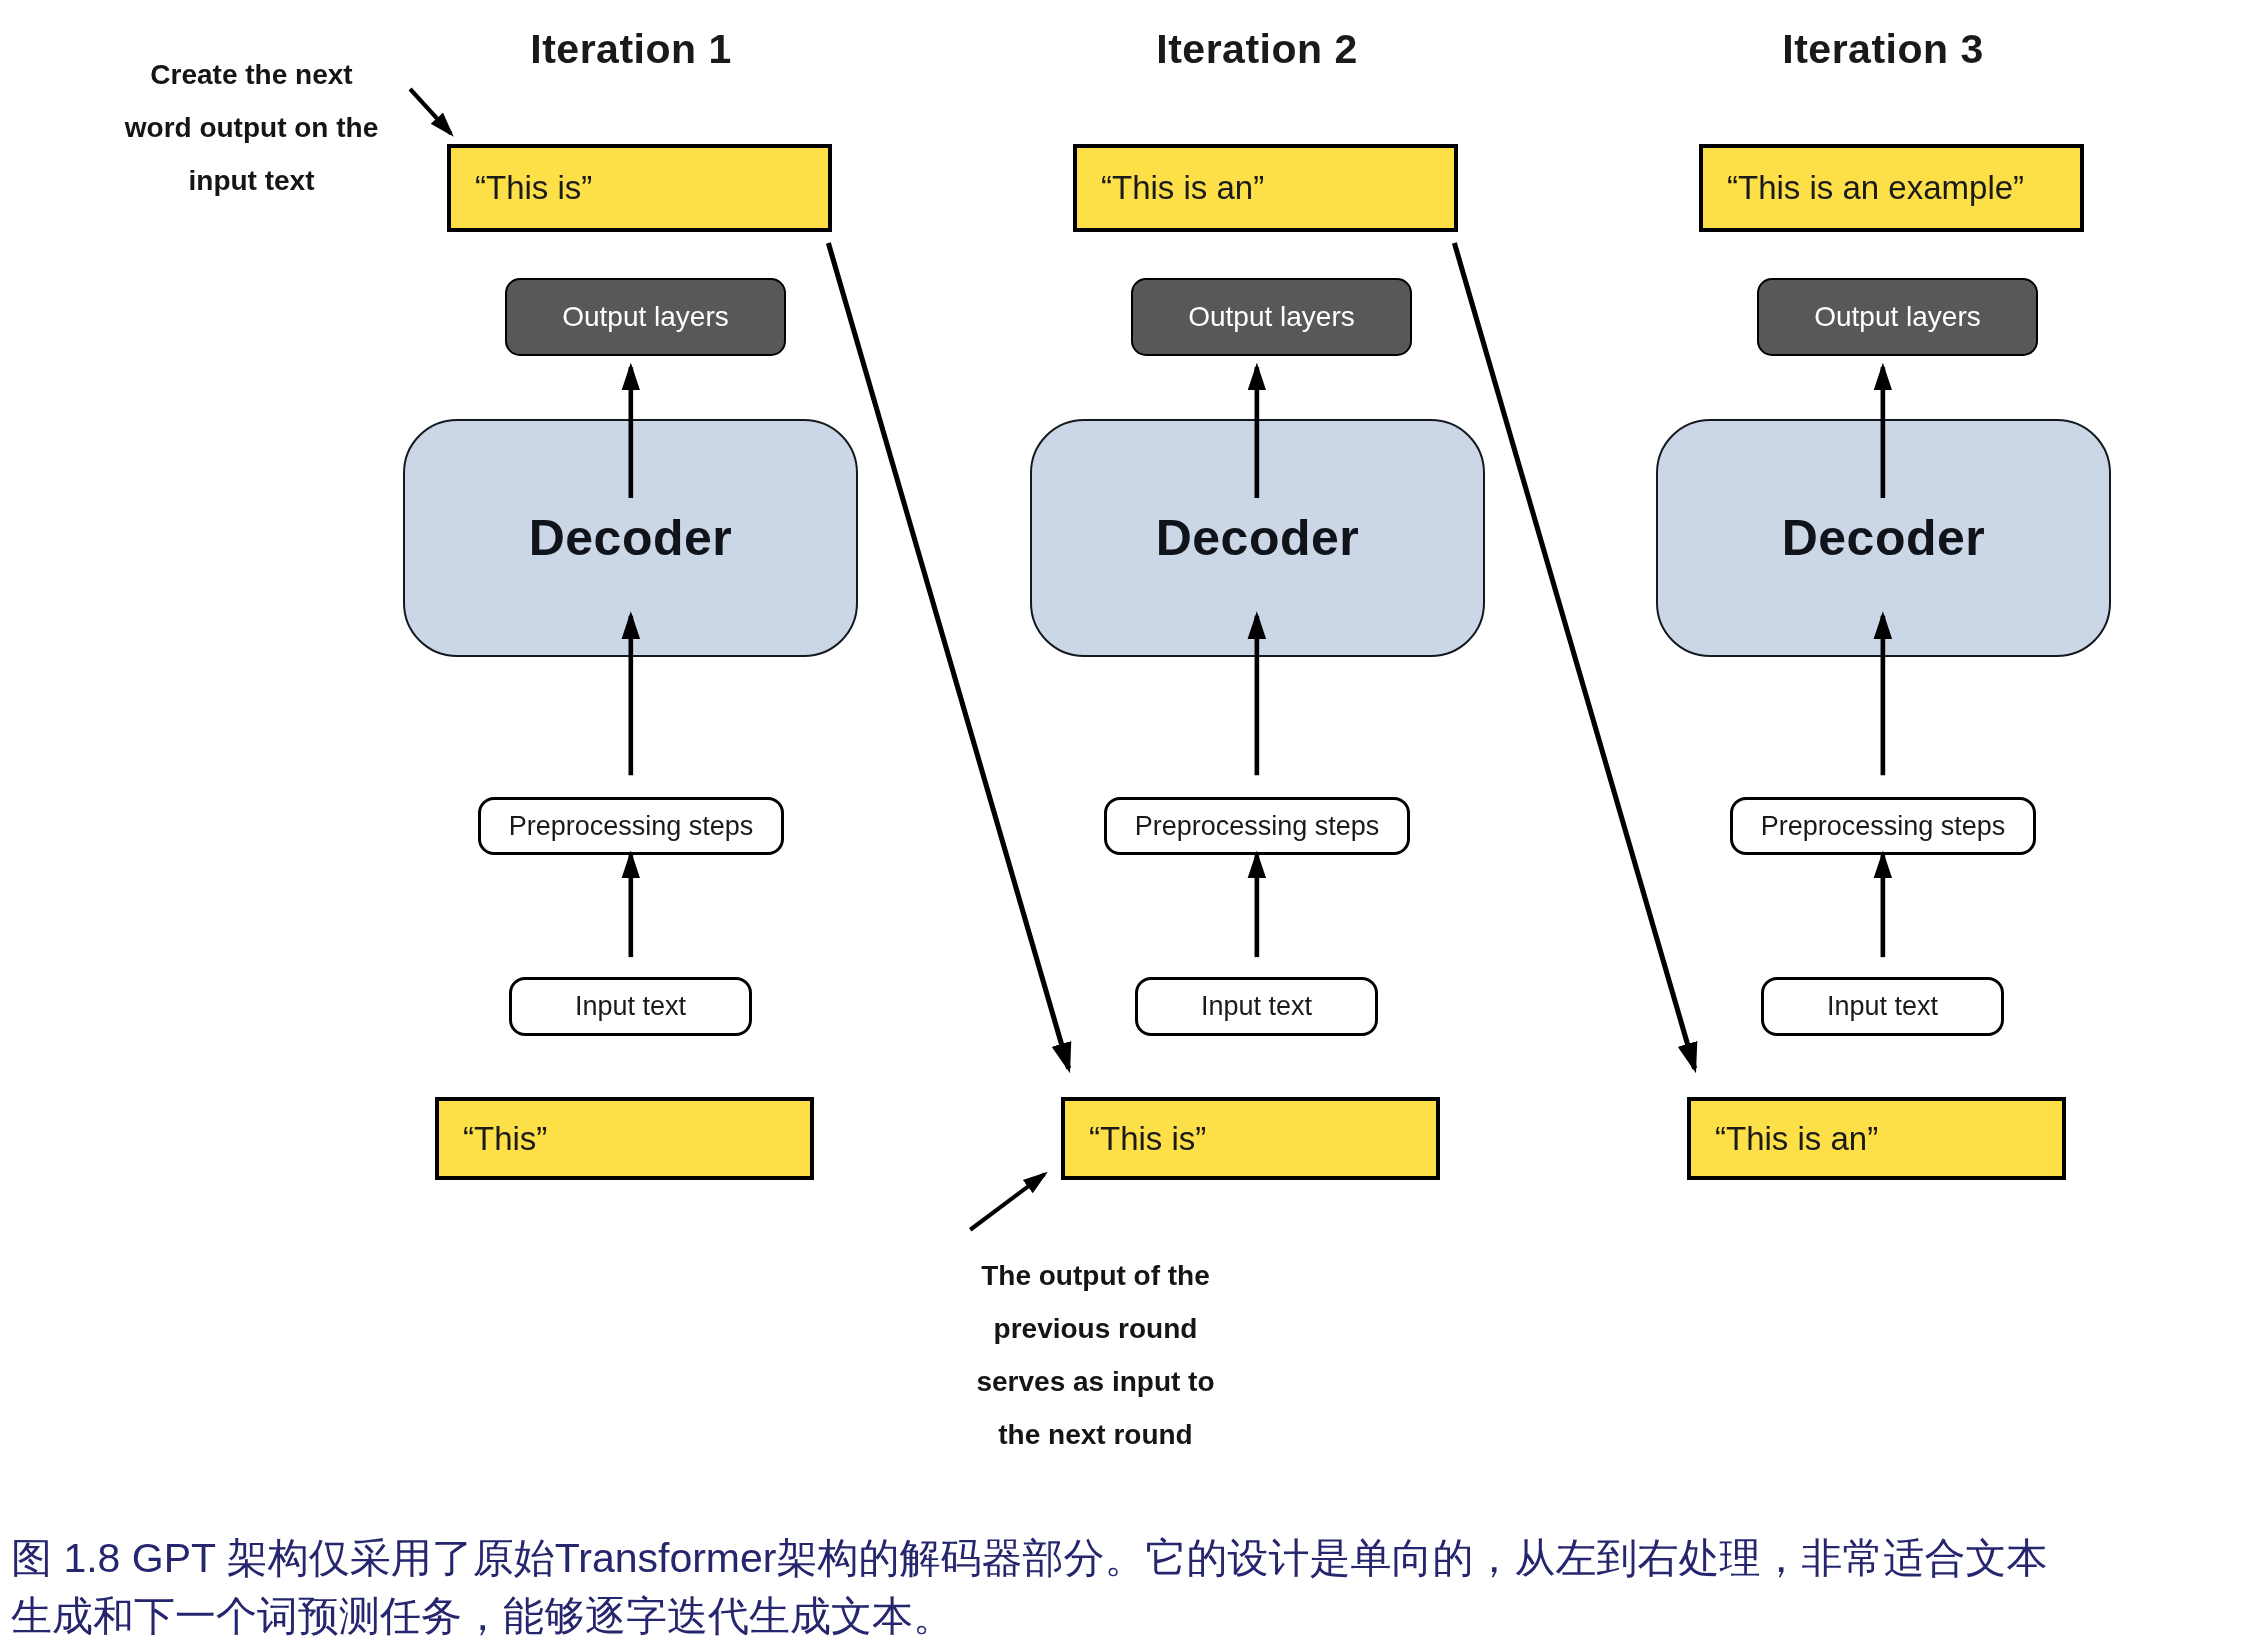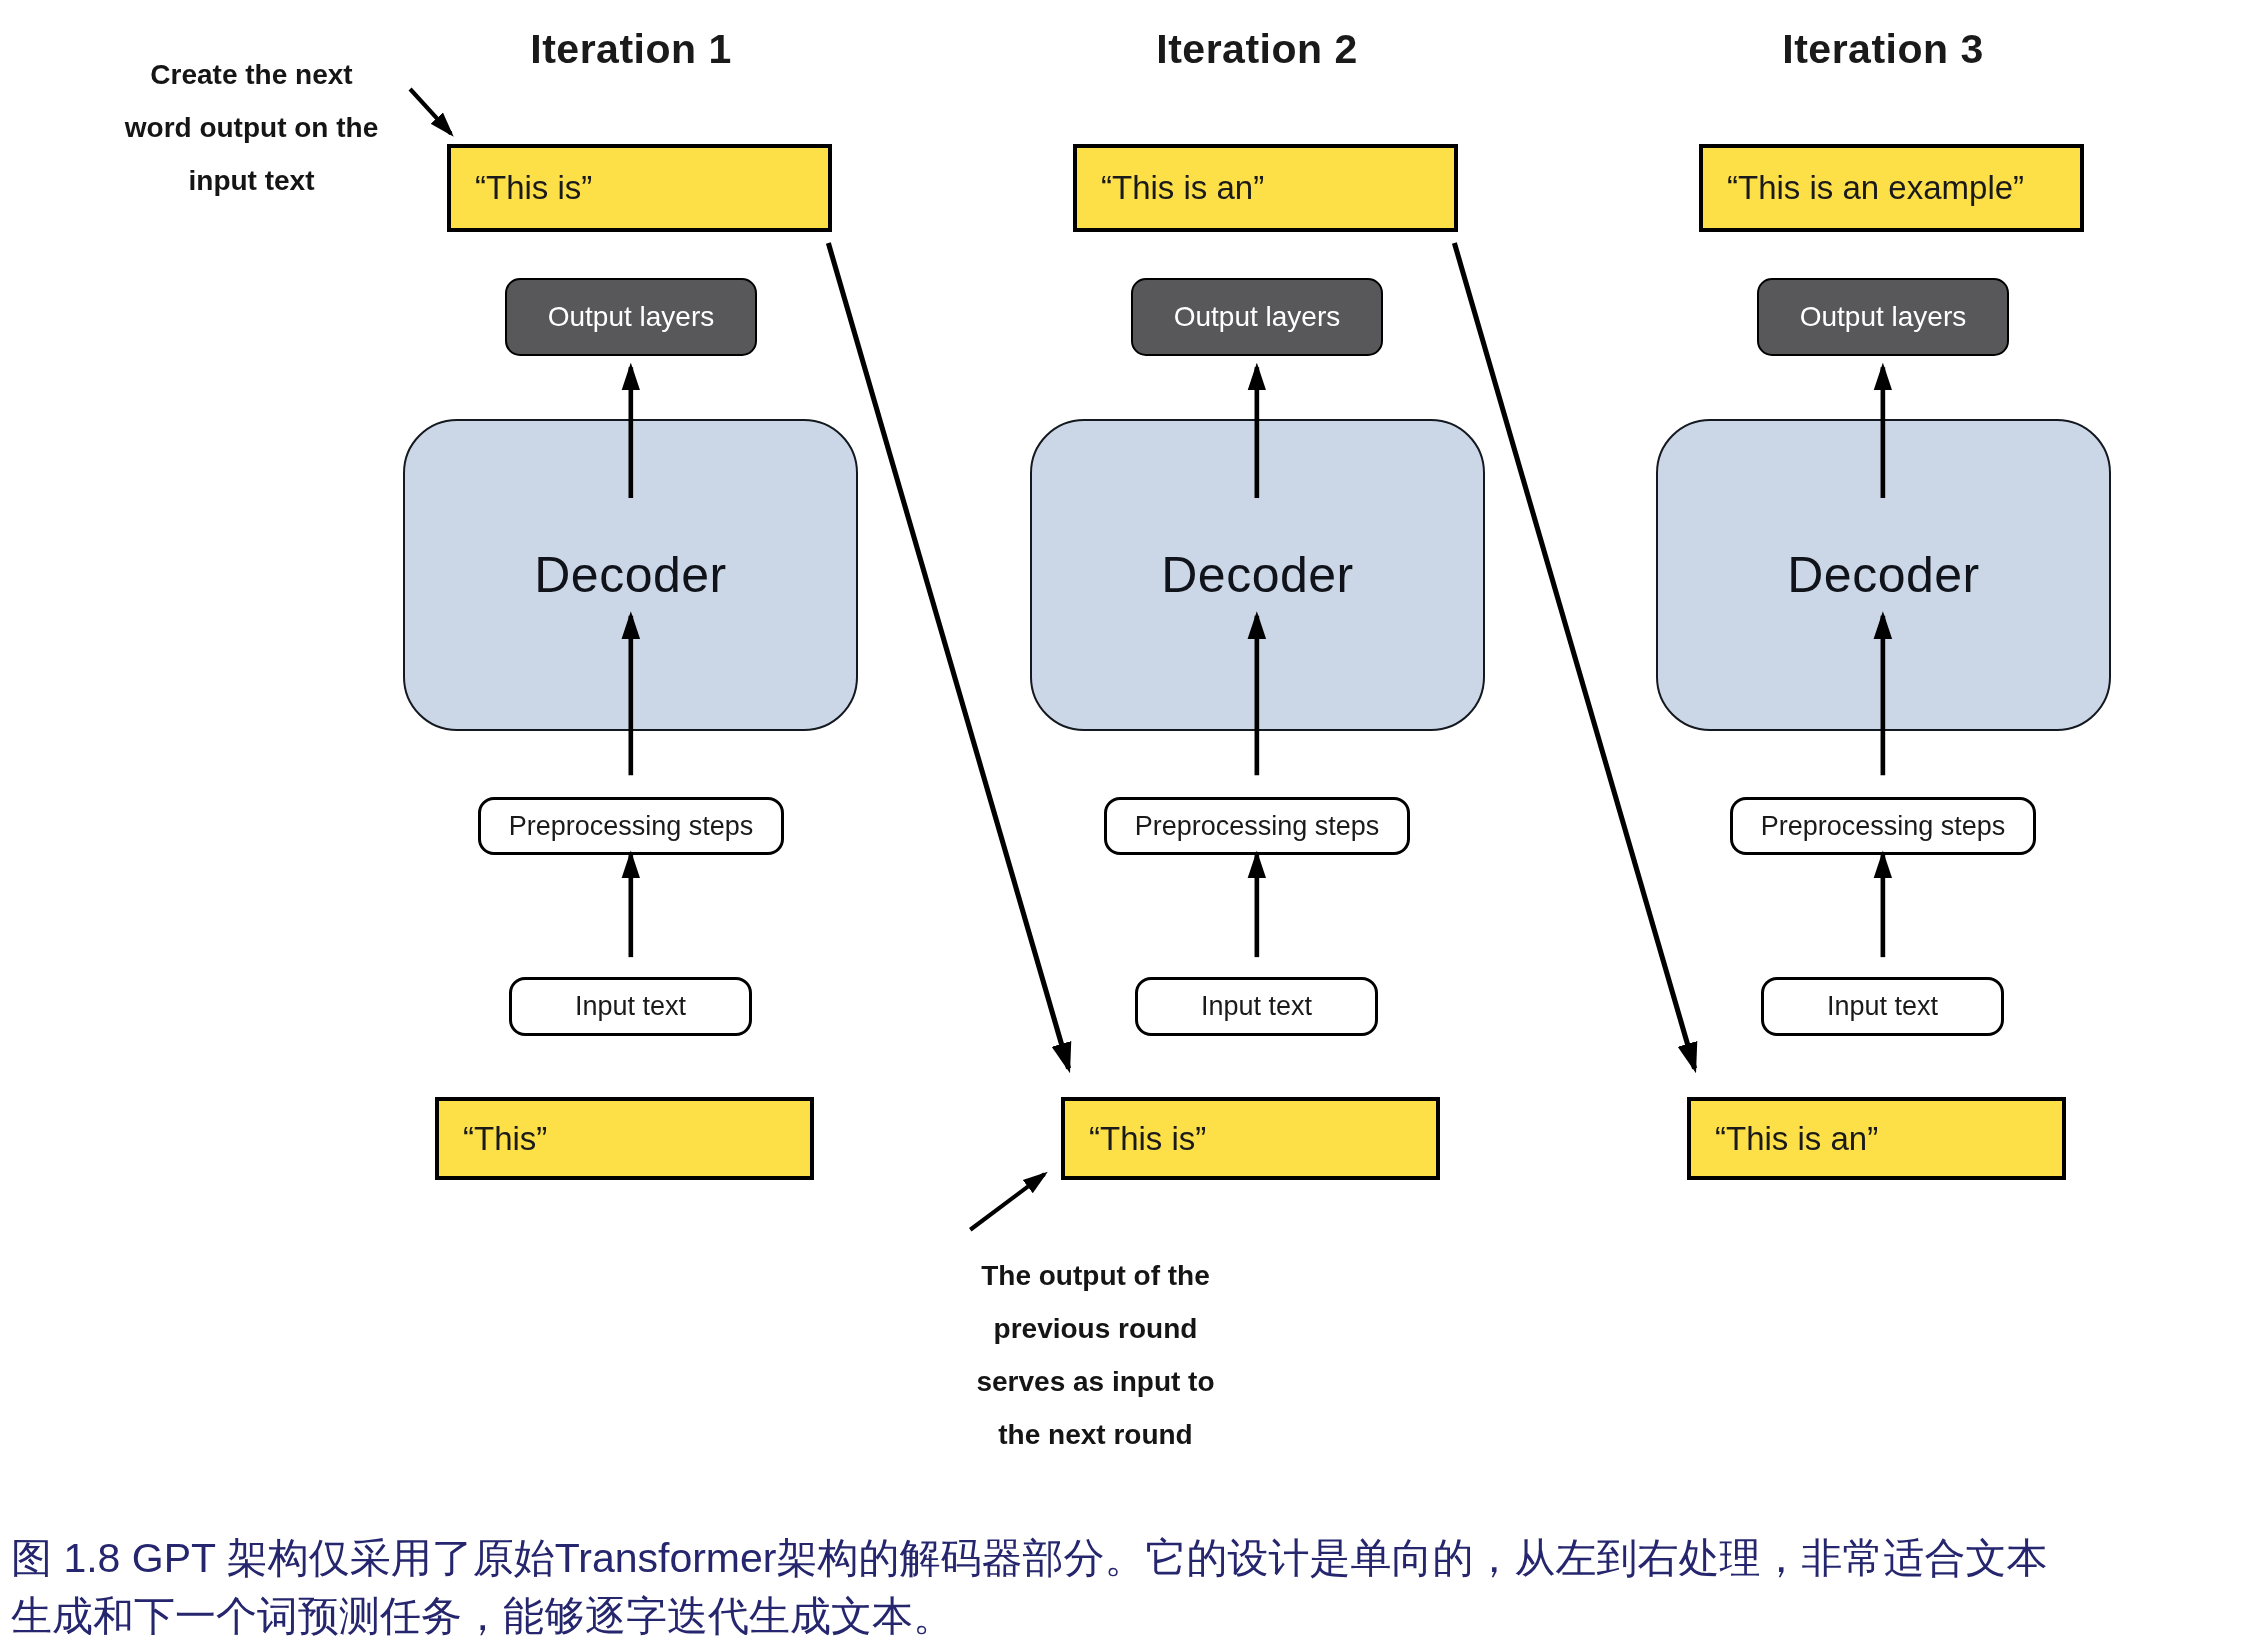--- a/index.html
+++ b/index.html
@@ -20,32 +20,32 @@
   .wbox{
     width:385px;height:88px;
     background:#fde047;border:4.6px solid var(--stroke,#000);
     display:flex;align-items:center;
     padding-left:24px;
     font-size:33px;color:#1a1a1a;
   }
   .wbox.toprow{top:144px;}
   .wbox.bottomrow{top:1097px;width:379px;height:83px;}
   .olayers{
-    top:278px;width:252px;height:78px;
+    top:278px;width:281px;height:78px;
     background:var(--output-layers-fill,#58585a);
     border:2.8px solid var(--stroke,#000);border-radius:15px;
     display:flex;align-items:center;justify-content:center;
     font-size:28px;color:var(--output-layers-text,#fff);
   }
   .decoder{
-    top:419px;width:455px;height:312px;
+    top:419px;width:455px;height:238px;
     background:var(--decoder-fill,#cbd7e7);
     border:2.8px solid #14181f;border-radius:54px;
     display:flex;align-items:center;justify-content:center;
-    font-size:50px;font-weight:normal;color:#10131a;letter-spacing:0.5px;
+    font-size:50px;font-weight:bold;color:#10131a;letter-spacing:0.5px;
   }
   .pill{
     background:#fff;border:3.7px solid var(--stroke,#000);border-radius:16px;
     display:flex;align-items:center;justify-content:center;
     font-size:27px;color:#1a1a1a;margin-top:12px;
   }
   .preproc{top:785px;width:306px;height:58px;}
   .inputlbl{top:965px;width:243px;height:59px;}
   .note{
     font-size:28px;font-weight:bold;color:#151515;

